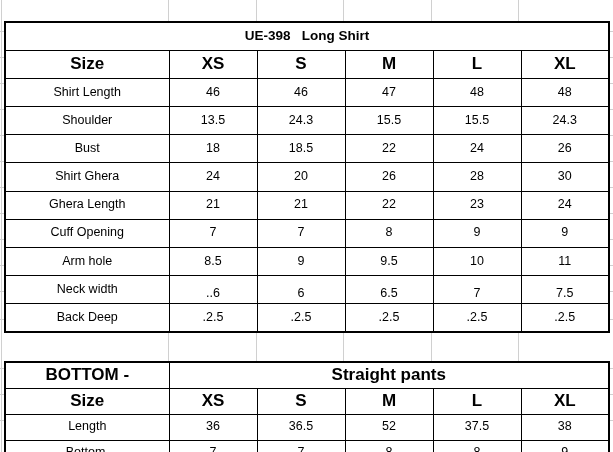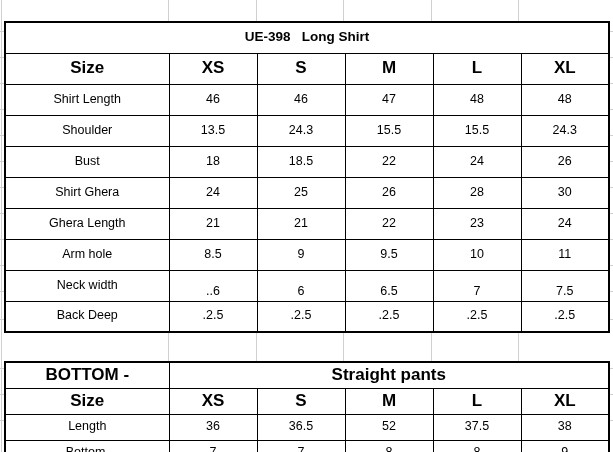--- a/index.html
+++ b/index.html
@@ -98,32 +98,40 @@
     <td>Bust</td>
     <td>18</td>
     <td>18.5</td>
     <td>22</td>
     <td>24</td>
     <td>26</td>
   </tr>
   <tr>
     <td>Shirt Ghera</td>
     <td>24</td>
-    <td>25</td>
+    <td>20</td>
     <td>26</td>
     <td>28</td>
     <td>30</td>
   </tr>
   <tr>
     <td>Ghera Length</td>
     <td>21</td>
     <td>21</td>
     <td>22</td>
     <td>23</td>
     <td>24</td>
+  </tr>
+  <tr>
+    <td>Cuff Opening</td>
+    <td>7</td>
+    <td>7</td>
+    <td>8</td>
+    <td>9</td>
+    <td>9</td>
   </tr>
   <tr>
     <td>Arm hole</td>
     <td>8.5</td>
     <td>9</td>
     <td>9.5</td>
     <td>10</td>
     <td>11</td>
   </tr>
   <tr>

